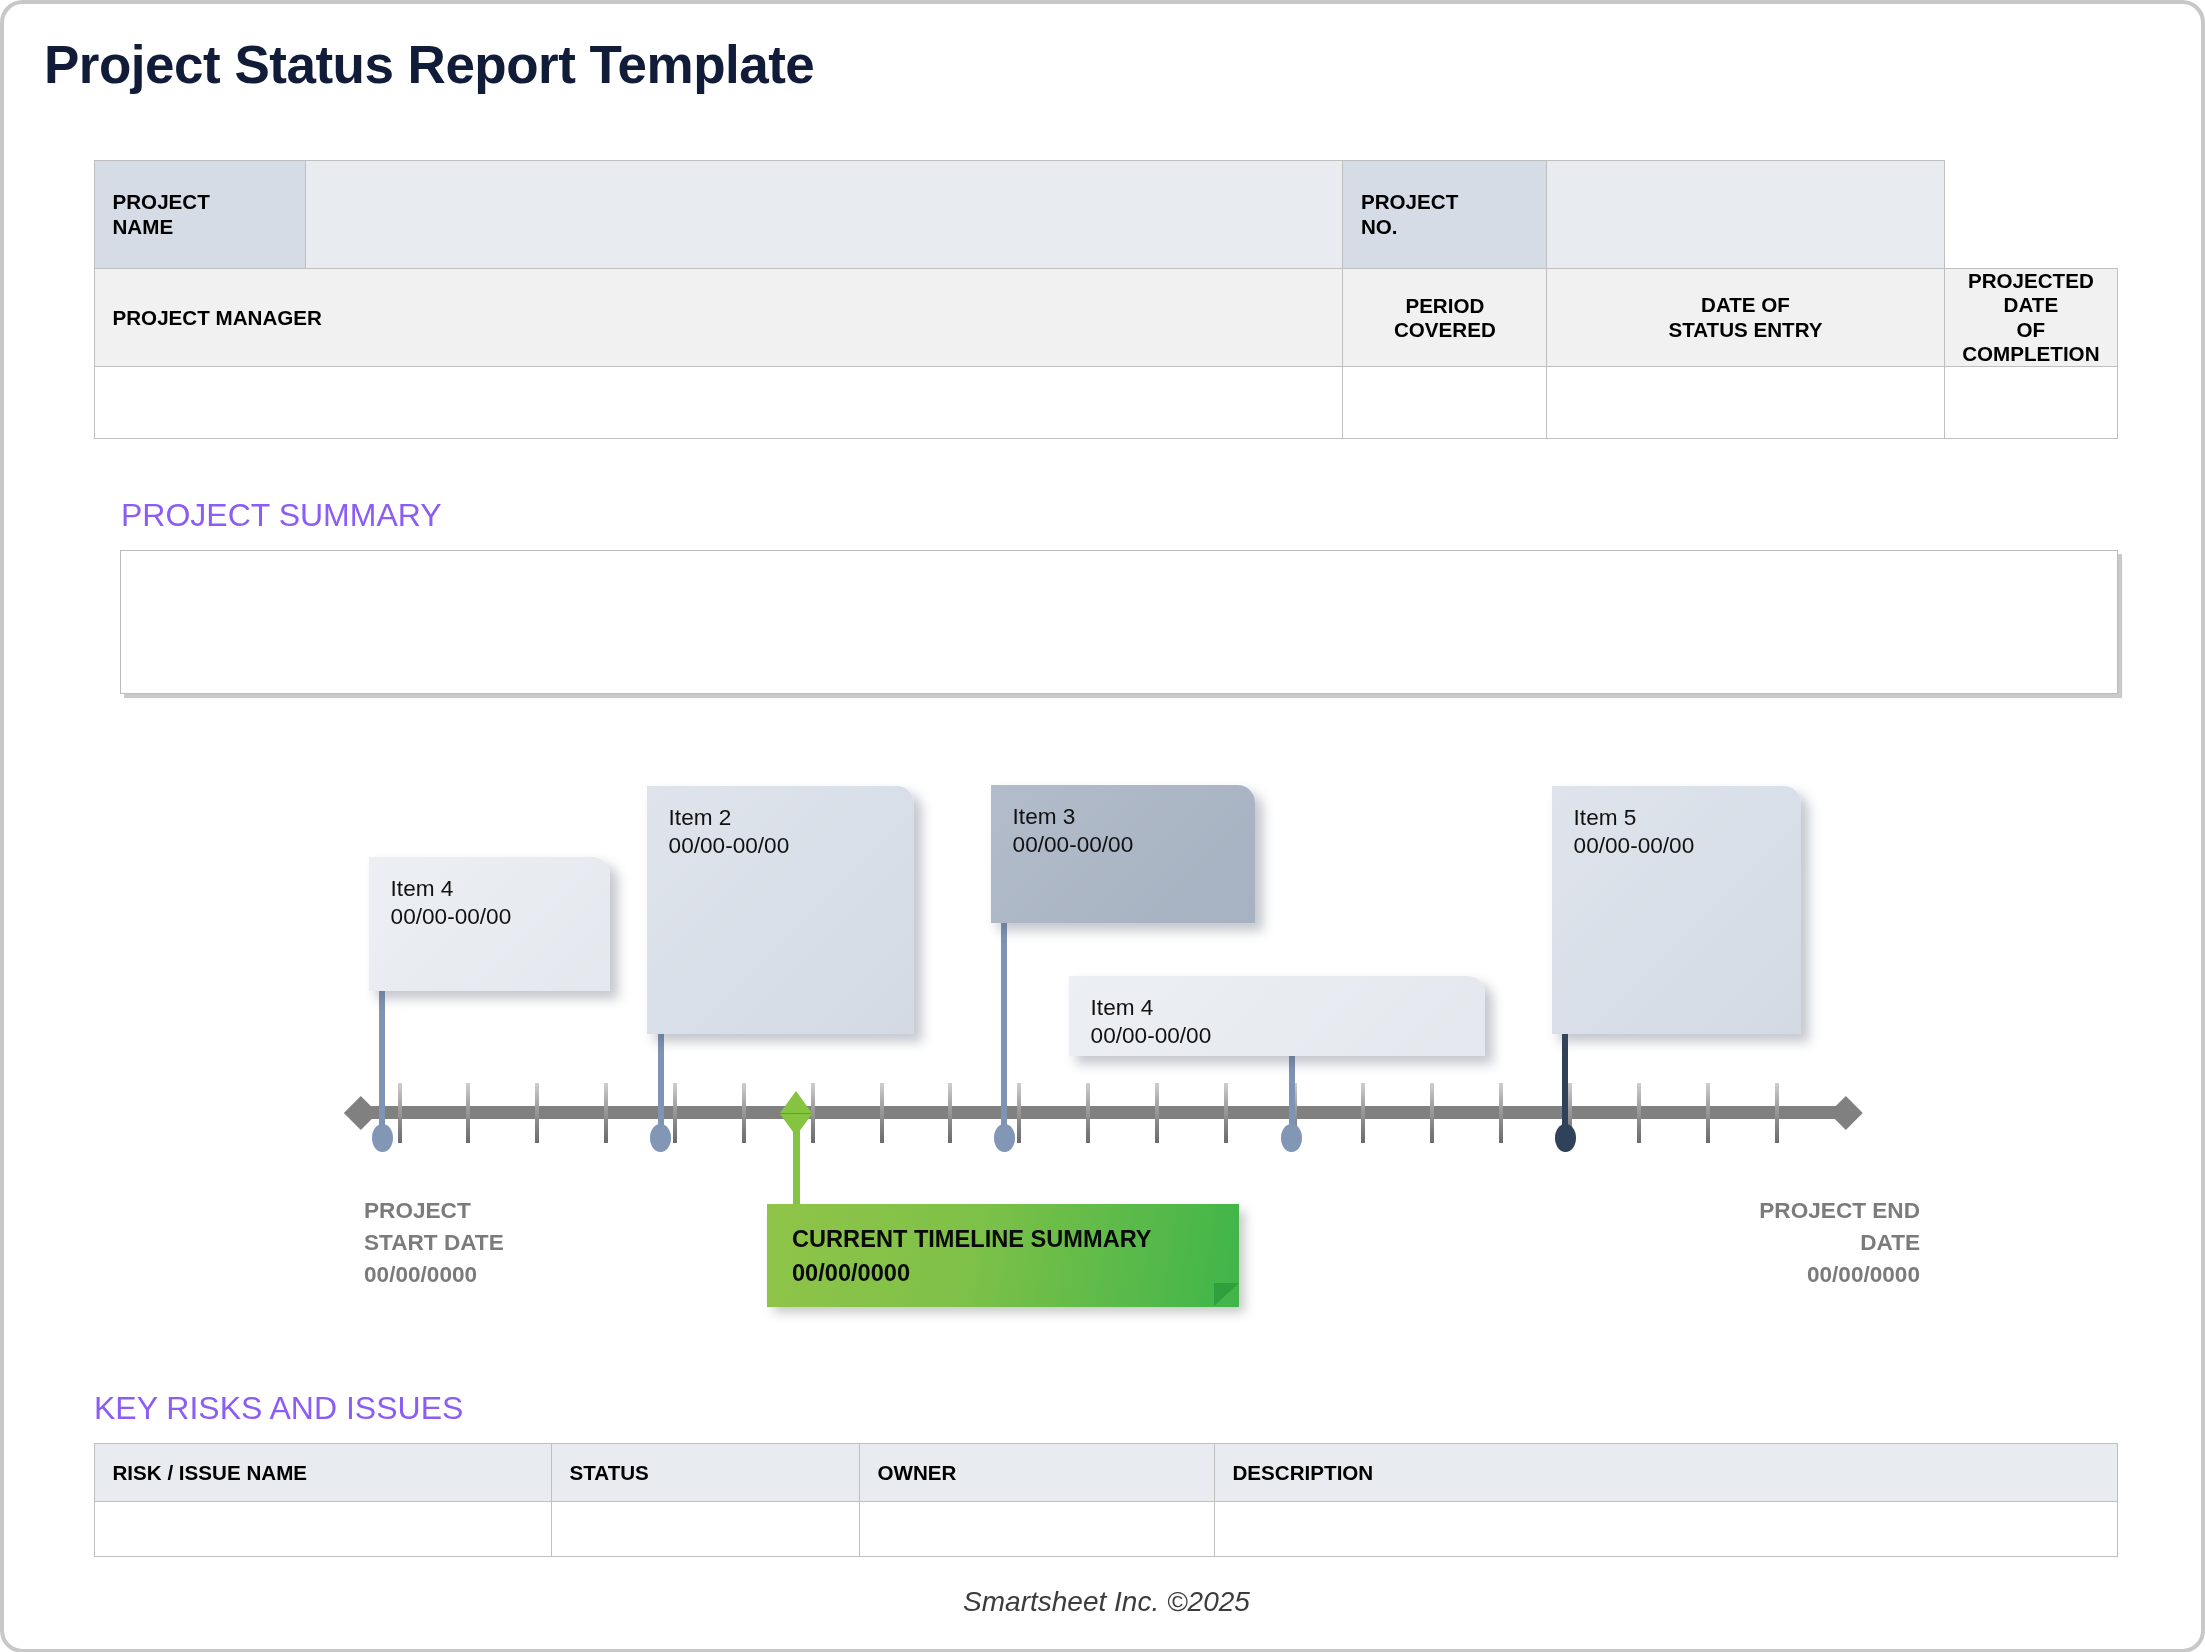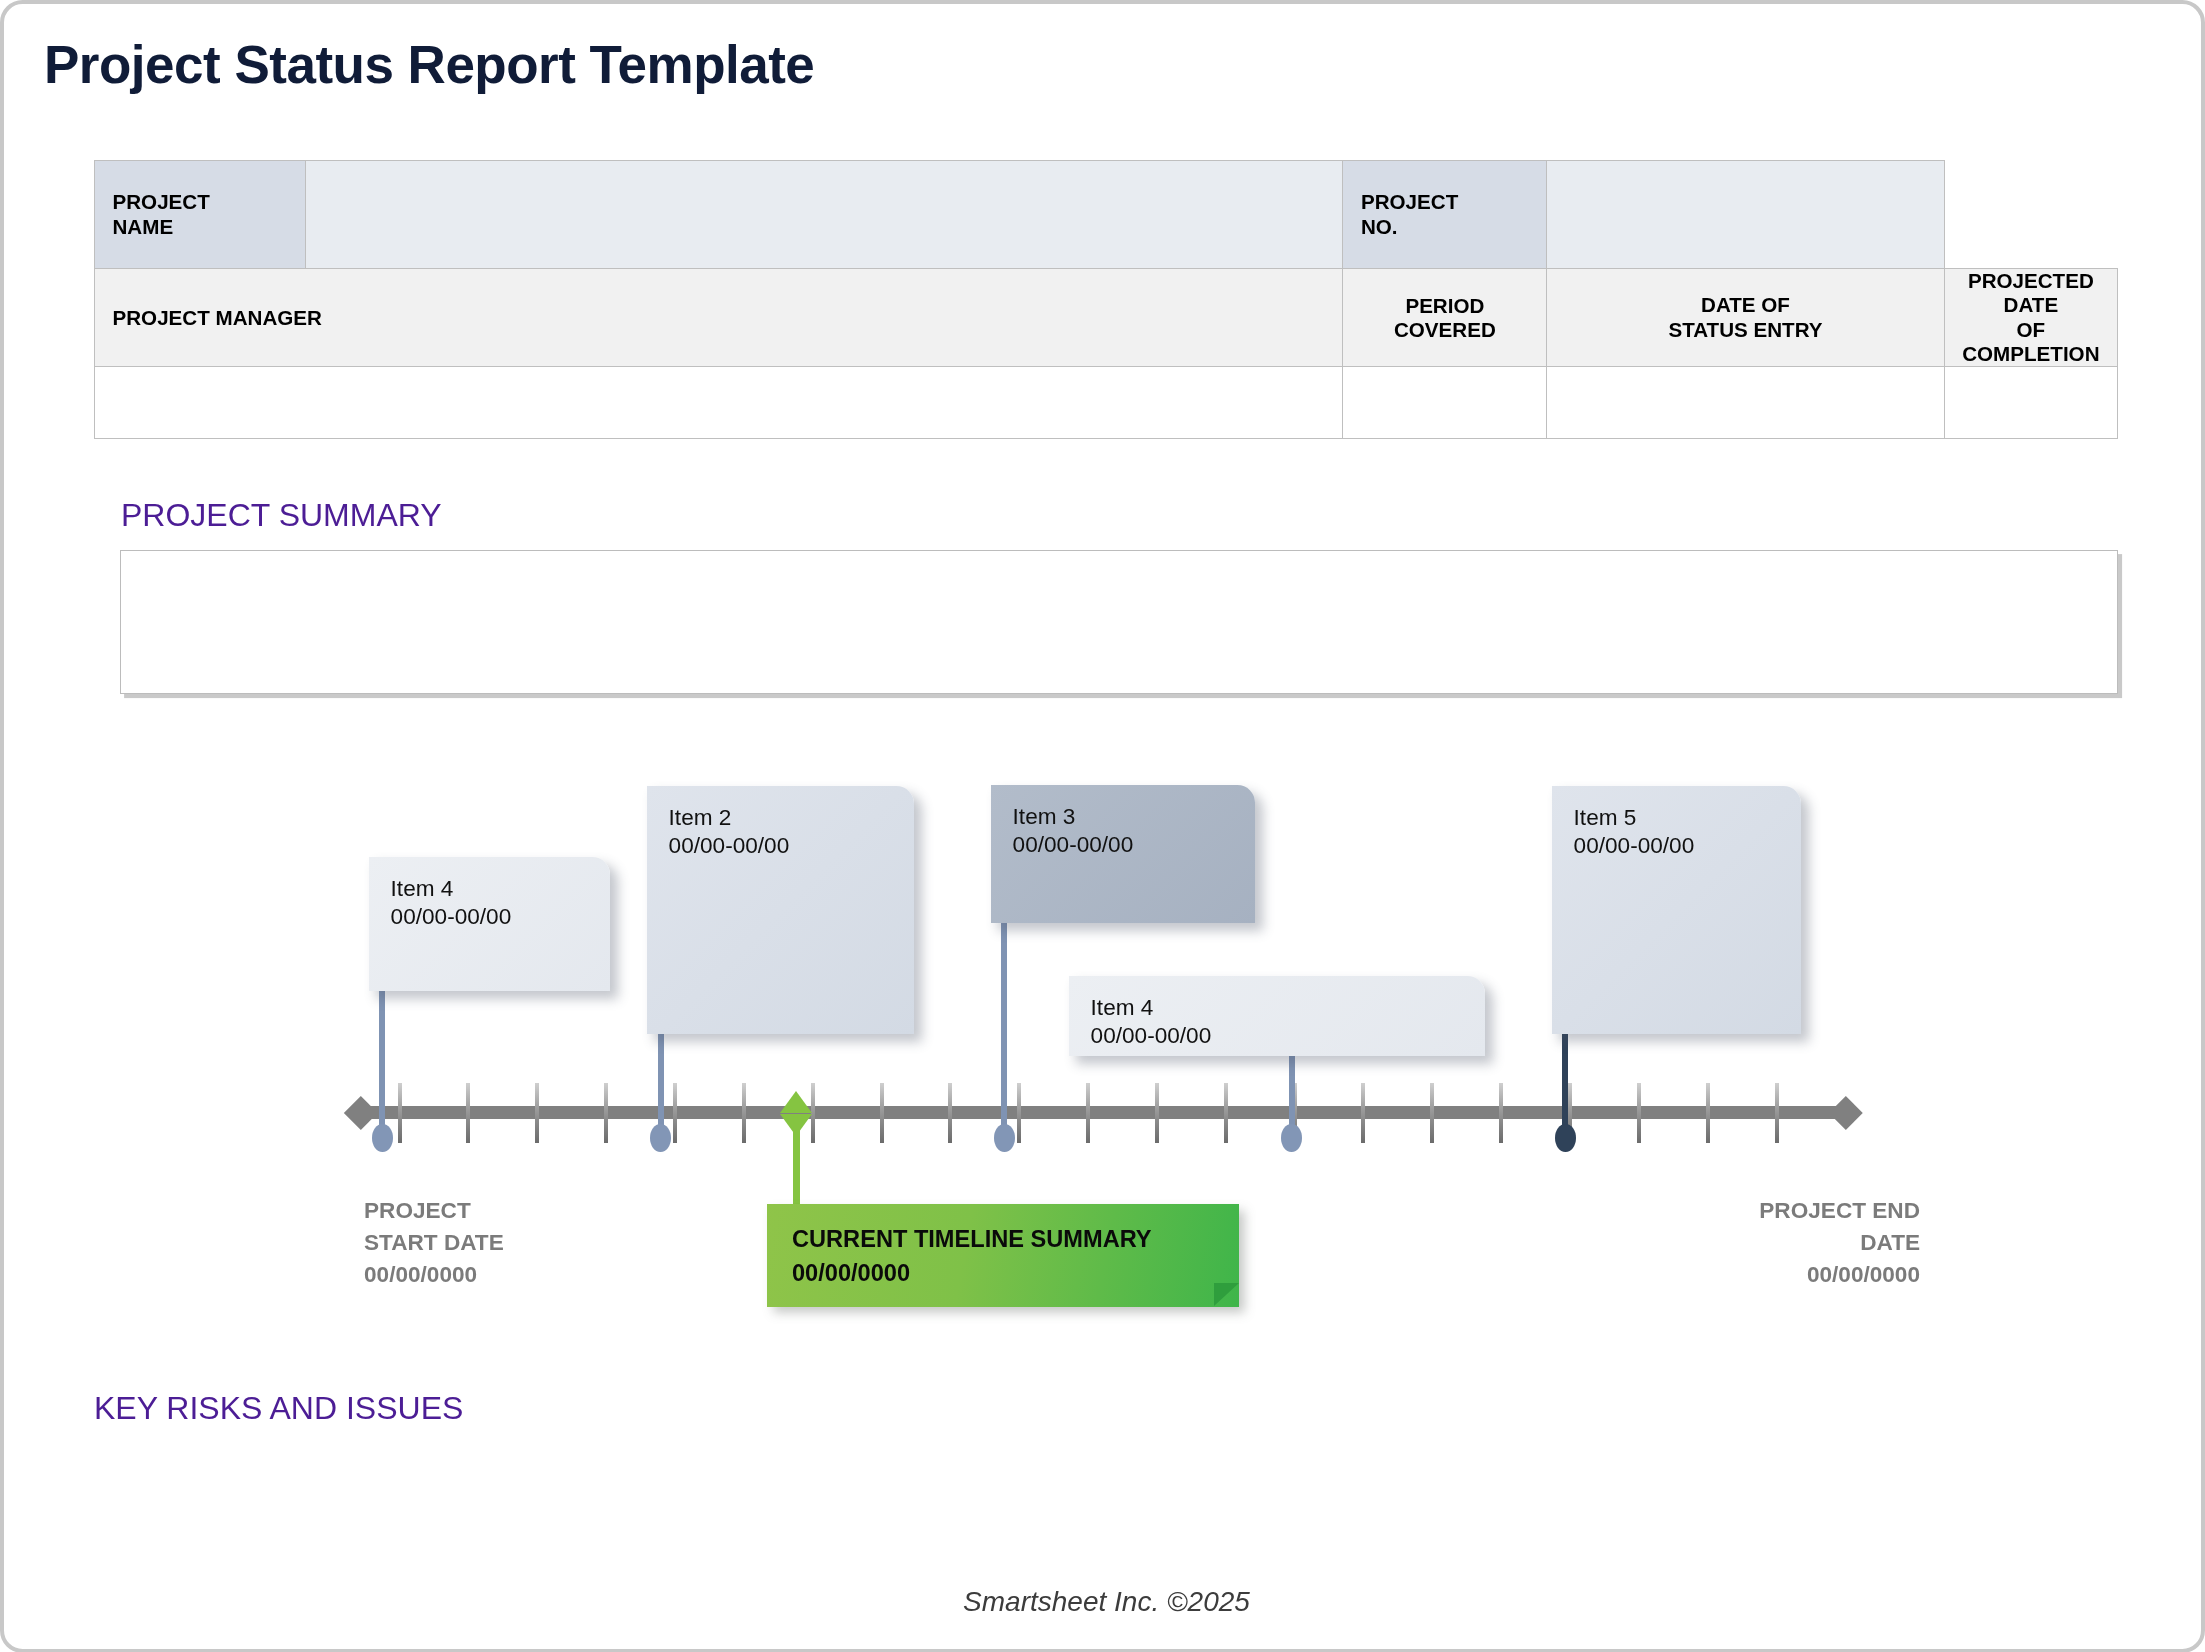--- a/index.html
+++ b/index.html
@@ -54,21 +54,21 @@
   .r3 { height: 72px; }
   .two-line { line-height: 1.18; }
   .ctr { text-align: center; }
 
   
   .section-heading {
     position: absolute;
     font-size: 32px;
     font-weight: normal;
     font-stretch: condensed;
-    color: #4c1d95;
+    color: #8b5cf6;
     white-space: nowrap;
   }
   #summary-heading { left: 117px; top: 493px; }
   #risks-heading   { left: 90px; top: 1386px; }
 
   
   #summary-box {
     position: absolute;
     left: 116px; top: 546px;
     width: 1998px; height: 144px;
@@ -331,17 +331,35 @@
     </div>
     <div id="end-label" class="tl-endlabel">
       <span>PROJECT END</span><br>
       <span>DATE</span><br>
       <span>00/00/0000</span>
     </div>
   </div>
 
   <div id="risks-heading" class="section-heading">KEY RISKS AND ISSUES</div>
 
+  <table id="risks-table">
+    <thead>
+      <tr>
+        <th style="width:457px;">RISK / ISSUE NAME</th>
+        <th style="width:308px;">STATUS</th>
+        <th style="width:355px;">OWNER</th>
+        <th>DESCRIPTION</th>
+      </tr>
+    </thead>
+    <tbody>
+      <tr>
+        <td></td>
+        <td></td>
+        <td></td>
+        <td></td>
+      </tr>
+    </tbody>
+  </table>
 
   <div id="footer">Smartsheet Inc. ©2025</div>
 
 </div>
 
 
 </body></html>

